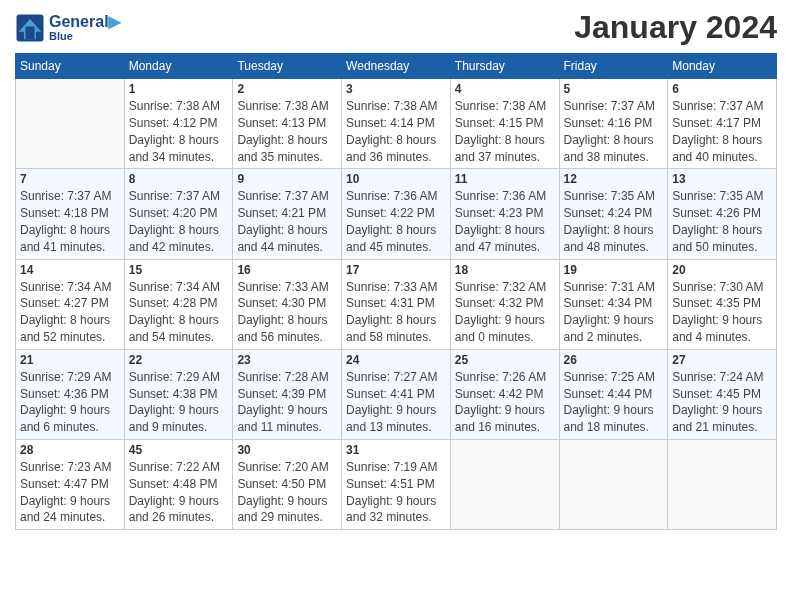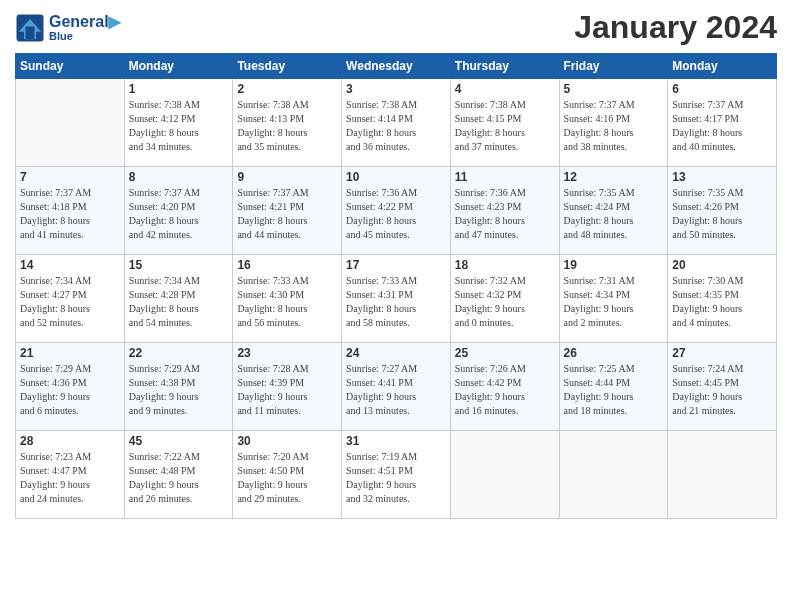--- a/index.html
+++ b/index.html
@@ -45,21 +45,21 @@
     table {
       width: 100%;
       border-collapse: collapse;
       table-layout: fixed;
     }
     th {
       background-color: #1a5fa8;
       color: white;
       padding: 5px 4px;
       font-size: 12px;
-      font-weight: bold;
+      font-weight: normal;
       text-align: left;
       border: 1px solid #1a5fa8;
     }
     td {
       vertical-align: top;
       border: 1px solid #ccc;
       padding: 3px 4px;
       font-size: 9.5px;
       color: #333;
       height: 88px;
@@ -68,24 +68,23 @@
       background: #f9f9f9;
     }
     .day-num {
       font-size: 12px;
       font-weight: bold;
       color: #333;
       display: block;
       margin-bottom: 2px;
     }
     .day-info {
-      font-size: 10px;
+      font-size: 12px;
       color: #444;
       line-height: 1.4;
-      font-family: Liberation Serif, serif;
     }
     tr:nth-child(even) td {
       background-color: #f4f8ff;
     }
     tr:nth-child(odd) td {
       background-color: #fff;
     }
     td.empty {
       background: #f9f9f9 !important;
     }

